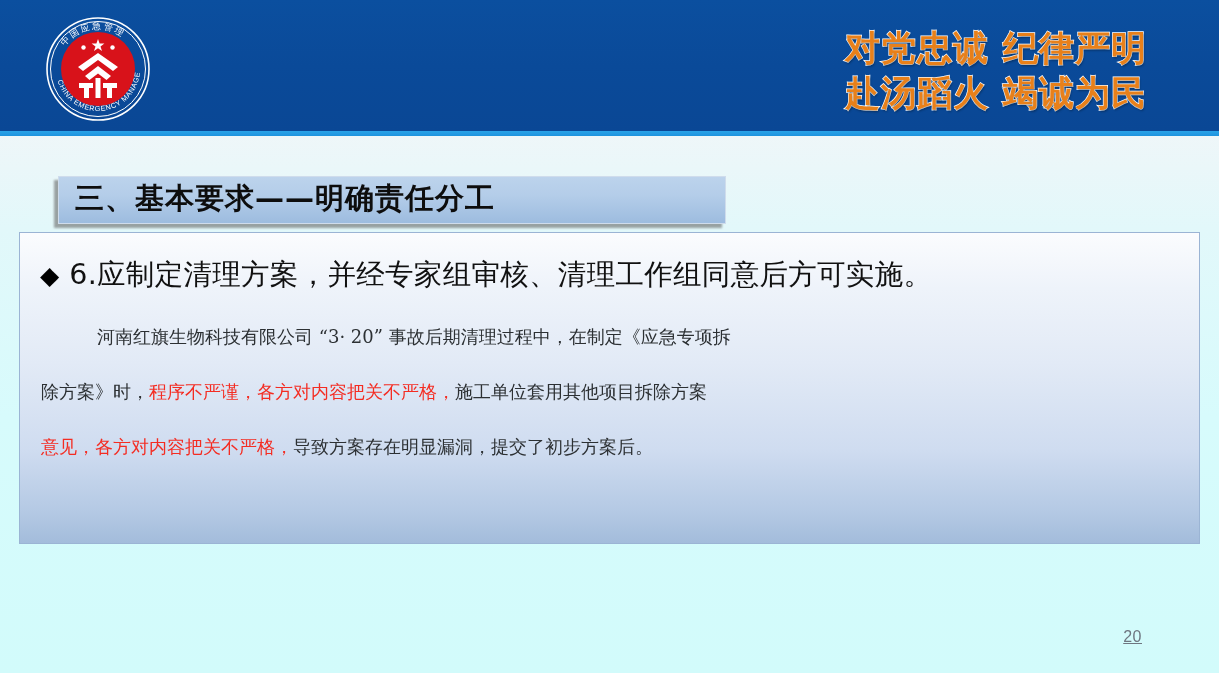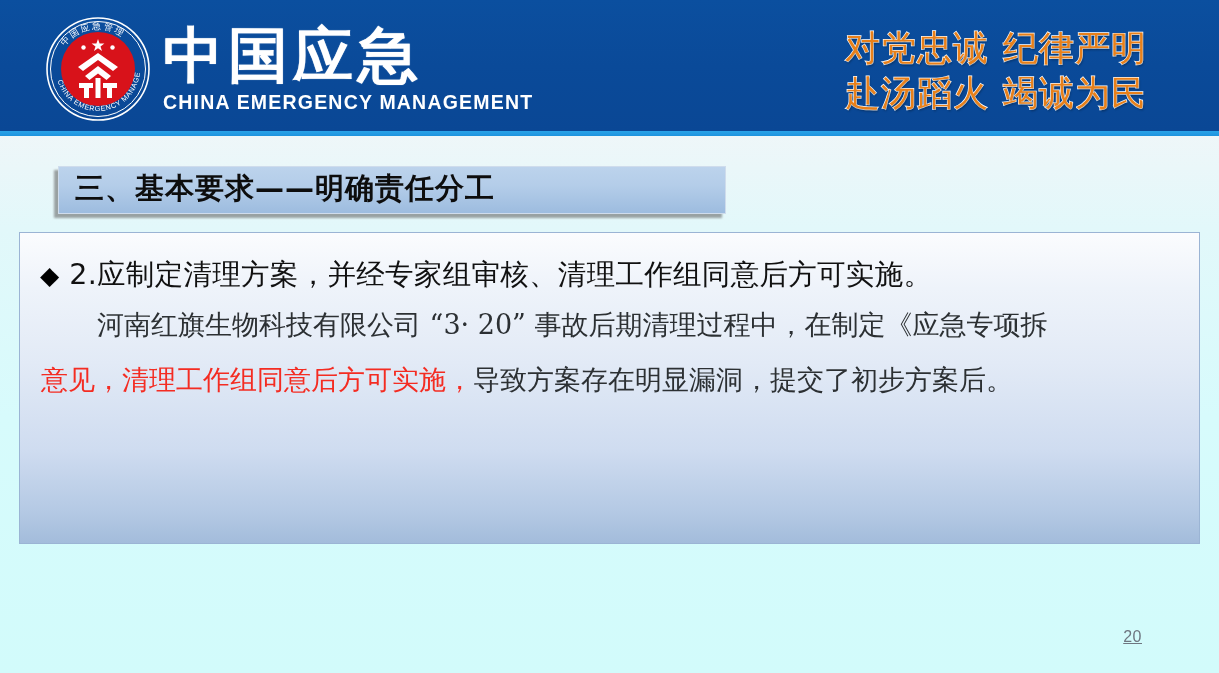--- a/index.html
+++ b/index.html
@@ -72,35 +72,35 @@
 
   
   .slogan {
     position: absolute;
     right: 72px; top: 26px;
     text-align: left;
   }
   .slogan-line {
     font-family: "DejaVu Sans", "Liberation Sans", sans-serif;
     font-size: 35px;
-    font-weight: normal;
+    font-weight: bold;
     color: #e8801a;
     letter-spacing: 1px;
     line-height: 1.28;
     white-space: nowrap;
     -webkit-text-stroke: 1.4px #ffffff;
     paint-order: stroke fill;
     text-shadow: 1px 2px 2px rgba(0,0,0,0.28);
   }
   .slogan-gap { display: inline-block; width: 14px; }
 
   
   .title-bar-wrap {
     position: absolute;
-    left: 58px; top: 166px;
+    left: 58px; top: 176px;
     width: 668px; height: 44px; text-align: center;
   }
   .title-bar-shadow {
     position: absolute;
     left: -4px; top: 4px;
     width: 668px; height: 48px;
     background: #5b5b5b;
     opacity: 0.55;
     filter: blur(1px);
   }
@@ -158,24 +158,24 @@
   .bullet-text {
     font-family: "DejaVu Sans", "Liberation Sans", sans-serif;
     font-size: 28.5px;
     font-weight: 500;
     color: #111111;
     letter-spacing: 0.3px;
   }
 
   .para {
     position: absolute;
-    left: 21px; top: 64px;
+    left: 21px; top: 76px;
     width: 1143px;
     font-family: "DejaVu Serif", "Liberation Serif", serif;
-    font-size: 27px;
+    font-size: 18px;
     color: #2c3033;
     line-height: 55px;
     text-align: justify;
     text-justify: inter-character;
     letter-spacing: 0px;
   }
   .para .indent { display: inline-block; width: 56px; }
   .para .red { color: #f42c22; }
   .para .ln { display: block; white-space: nowrap; }
 
@@ -218,24 +218,20 @@
       <path id="ringBot" d="M 53 53 m -42 0 a 42 42 0 0 0 84 0" fill="none"></path>
       <text font-family="DejaVu Sans, sans-serif" font-size="9" fill="#ffffff" letter-spacing="2">
         <textPath href="#ringTop" startOffset="19%">中国应急管理</textPath>
       </text>
       <text font-family="Liberation Sans, sans-serif" font-size="7.2" fill="#ffffff" letter-spacing="0.6">
         <textPath href="#ringBot" startOffset="9%">CHINA EMERGENCY MANAGEMENT</textPath>
       </text>
     </svg>
   </div>
 
-  <div class="wordmark">
-    <div class="wordmark-cn">中国应急</div>
-    <div class="wordmark-en">CHINA EMERGENCY MANAGEMENT</div>
-  </div>
 
   <div class="slogan">
     <div class="slogan-line">
       <span>对党忠诚</span><span class="slogan-gap"></span><span>纪律严明</span>
     </div>
     <div class="slogan-line">
       <span>赴汤蹈火</span><span class="slogan-gap"></span><span>竭诚为民</span>
     </div>
   </div>
 
@@ -243,25 +239,26 @@
     <div class="title-bar-shadow"></div>
     <div class="title-bar">
       <div class="title-text">三、基本要求——明确责任分工</div>
     </div>
   </div>
 
   <div class="content-panel">
 
     <div class="bullet-line">
       <span class="bullet-diamond">◆</span>
-      <span class="bullet-text">2.应制定清理方案，并经专家组审核、清理工作组同意后方可实施。</span>
+      <span class="bullet-text">6.应制定清理方案，并经专家组审核、清理工作组同意后方可实施。</span>
     </div>
 
     <div class="para" id="body-paragraph">
         <div class="ln"><span class="indent"></span><span>河南红旗生物科技有限公司 “3·</span><span> 20” 事故后期清理过程中，在制定《应急专项拆</span></div>
-        <div class="ln"><span class="red">意见，清理工作组同意后方可实施，</span><span>导致方案存在明显漏洞，提交了初步方案后。</span></div>
+        <div class="ln"><span>除方案》时，</span><span class="red">程序不严谨，各方对内容把关不严格，</span><span>施工单位套用其他项目拆除方案</span></div>
+        <div class="ln"><span class="red">意见，各方对内容把关不严格，</span><span>导致方案存在明显漏洞，提交了初步方案后。</span></div>
       </div>
 
   </div>
 
   <div class="page-number">20</div>
 
 </div>
 
 </body></html>

